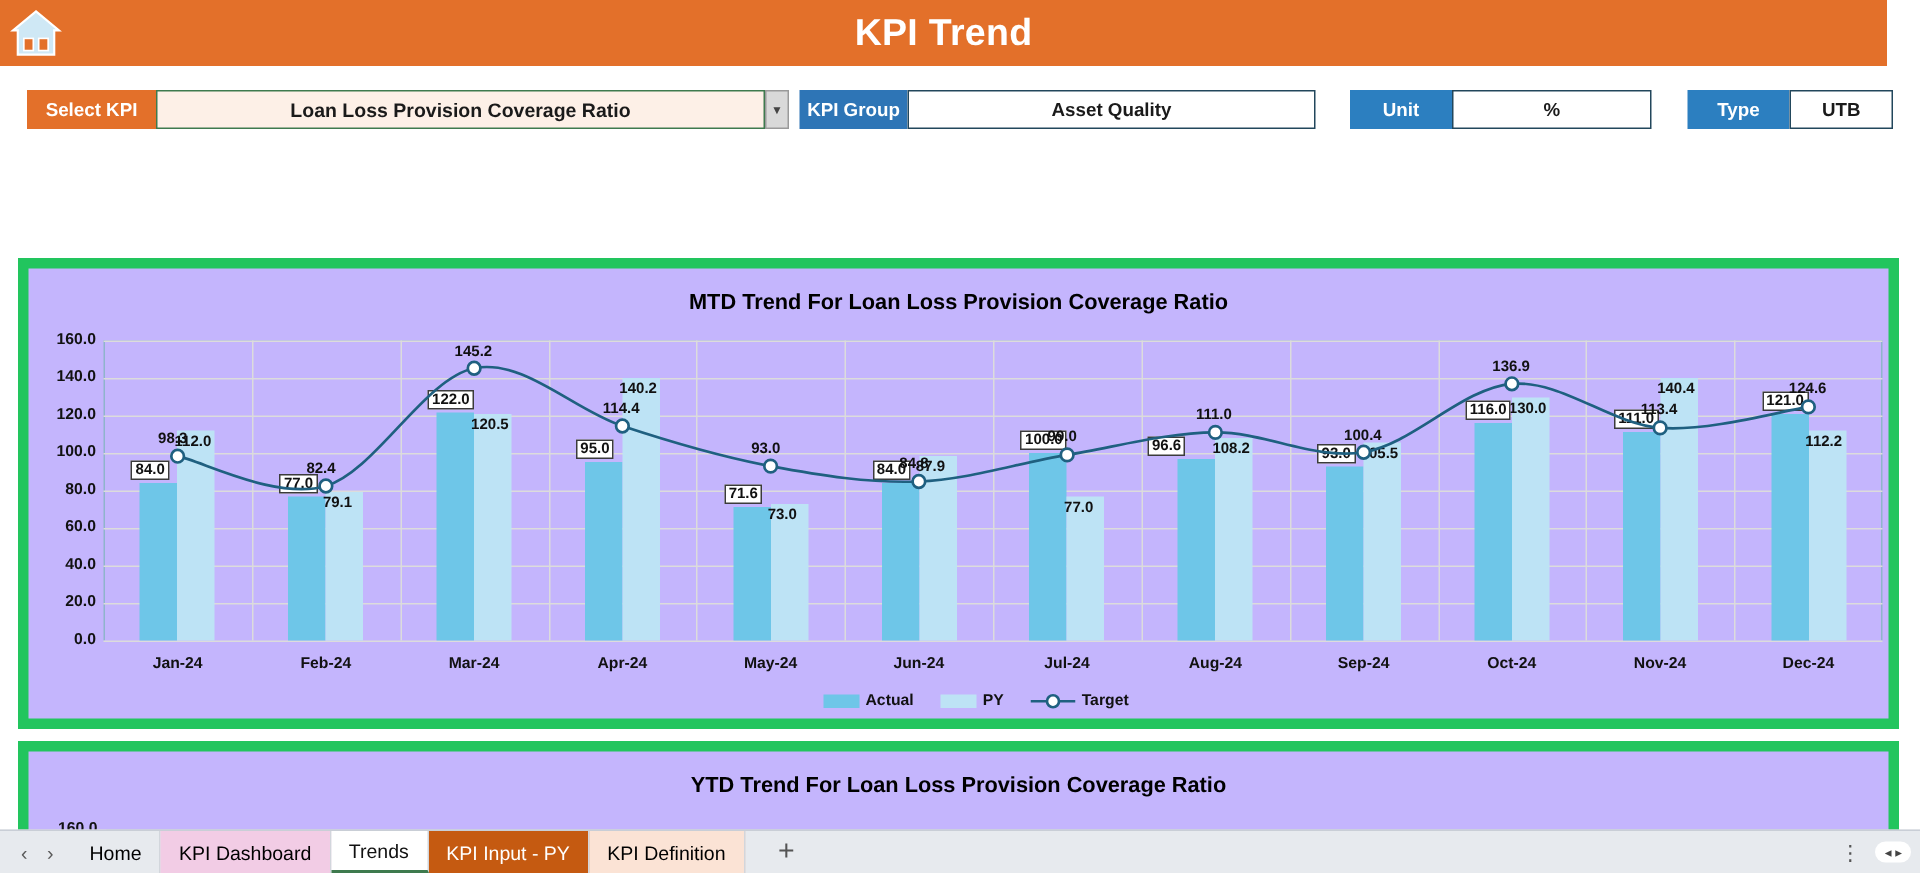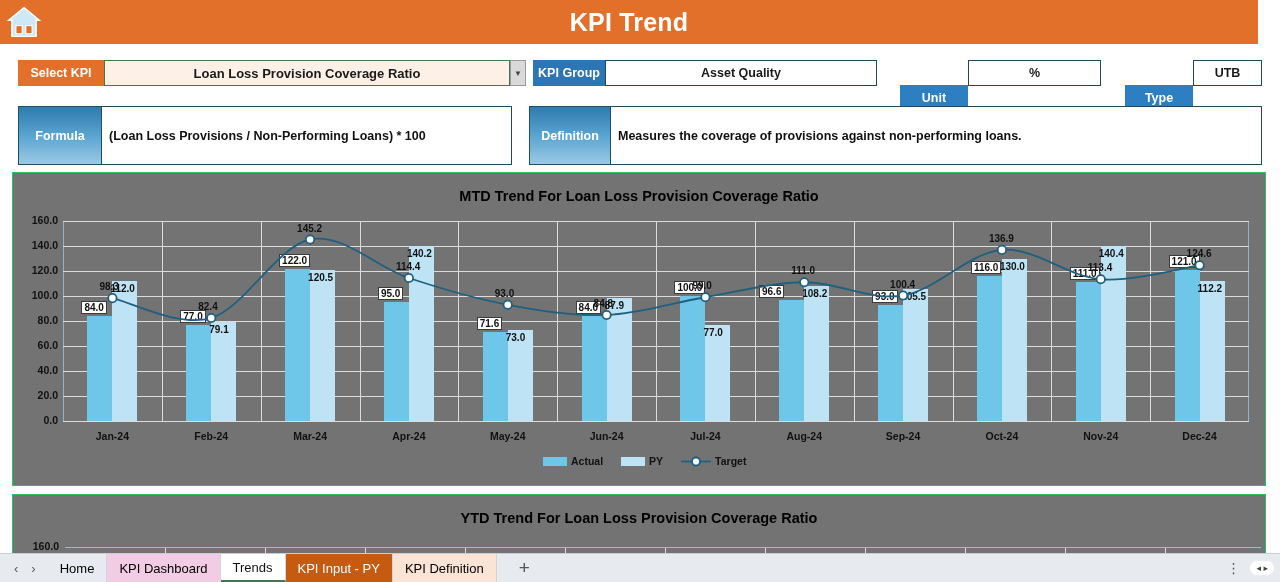--- a/index.html
+++ b/index.html
@@ -32,21 +32,20 @@
   }
   .lbl-blue {
     background:#2E75B6; color:#fff; font-weight:bold; font-size:12.5px;
     display:flex; align-items:center; justify-content:center;
     height:26px;
   }
   .lbl-blue2 {
     background:#2C7FC0; color:#fff; font-weight:bold; font-size:12.5px;
     display:flex; align-items:center; justify-content:center;
     height:26px;
-    margin-top:25px;
   }
   .valbox {
     background:#FDF0E7; border:1.5px solid #3E7A4E;
     display:flex; align-items:center; justify-content:center;
     font-weight:bold; font-size:13px; color:#1a1a1a; height:26px;
   }
   .valbox-white {
     background:#ffffff; border:1.2px solid #22475C;
     display:flex; align-items:center; justify-content:center;
     font-weight:bold; font-size:12.5px; color:#1a1a1a; height:26px;
@@ -66,21 +65,21 @@
     border:1px solid #1F4E68;
   }
   .fd-val {
     background:#fff; border:1px solid #22475C; border-left:none;
     display:flex; align-items:center; font-weight:bold; font-size:12.5px;
     color:#111; padding-left:7px;
   }
 
   
   .panel {
-    position:absolute; background:#737373; border:1px solid #22c55e;
+    position:absolute; background:#c4b5fd; border:7px solid #22c55e;
   }
   .panel-title {
     text-align:center; font-weight:bold; font-size:14.5px; color:#000;
   }
 
   .chart-wrap { position:absolute; left:0; top:0; width:100%; height:100%; }
   .ylabel {
     position:absolute; font-size:10.5px; font-weight:bold; color:#111;
     text-align:right; width:44px;
   }
@@ -149,27 +148,20 @@
     <div class="lbl-blue" style="position:absolute;left:533px;top:2px;width:72px;">KPI Group</div>
     <div class="valbox-white" style="position:absolute;left:605px;top:2px;width:272px;">Asset Quality</div>
 
     <div class="lbl-blue2" style="position:absolute;left:900px;top:2px;width:68px;">Unit</div>
     <div class="valbox-white" style="position:absolute;left:968px;top:2px;width:133px;">%</div>
 
     <div class="lbl-blue2" style="position:absolute;left:1125px;top:2px;width:68px;">Type</div>
     <div class="valbox-white" style="position:absolute;left:1193px;top:2px;width:69px;">UTB</div>
   </div>
 
-  <div class="fdrow">
-    <div class="grad-lbl" style="position:absolute;left:18px;top:0px;width:84px;height:59px;">Formula</div>
-    <div class="fd-val" style="position:absolute;left:102px;top:0px;width:410px;height:59px;">(Loan Loss Provisions / Non-Performing Loans) * 100</div>
-
-    <div class="grad-lbl" style="position:absolute;left:529px;top:0px;width:82px;height:59px;">Definition</div>
-    <div class="fd-val" style="position:absolute;left:611px;top:0px;width:651px;height:59px;">Measures the coverage of provisions against non-performing loans.</div>
-  </div>
 
   <div class="panel" style="left:12px;top:172px;width:1254px;height:314px;">
     <div class="panel-title" style="position:absolute;left:0;top:15px;width:100%;">MTD Trend For Loan Loss Provision Coverage Ratio</div>
     <div id="mtd-chart" class="chart-wrap">
         <div style="position: absolute; left: 50px; top: 48px; width: 1186px; height: 200px; border-top: 1.5px solid rgb(143, 180, 204); border-left: 1.5px solid rgb(143, 180, 204); border-right: 1.5px solid rgb(143, 180, 204);"></div>
         <div style="position: absolute; left: 50px; top: 248px; width: 1186px; height: 1px; background: rgb(220, 220, 220);"></div>
         <div class="ylabel" style="left: 1px; top: 241px;">0.0</div>
         <div style="position: absolute; left: 50px; top: 223px; width: 1186px; height: 1px; background: rgb(220, 220, 220);"></div>
         <div class="ylabel" style="left: 1px; top: 216px;">20.0</div>
         <div style="position: absolute; left: 50px; top: 198px; width: 1186px; height: 1px; background: rgb(220, 220, 220);"></div>

